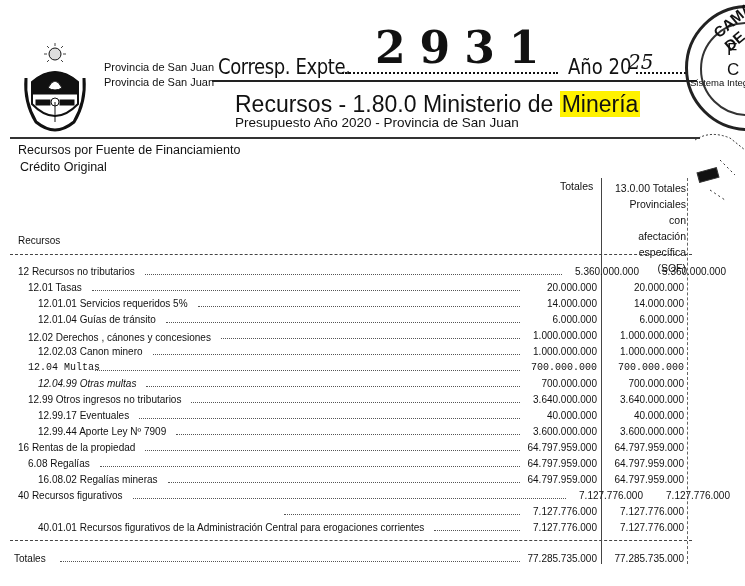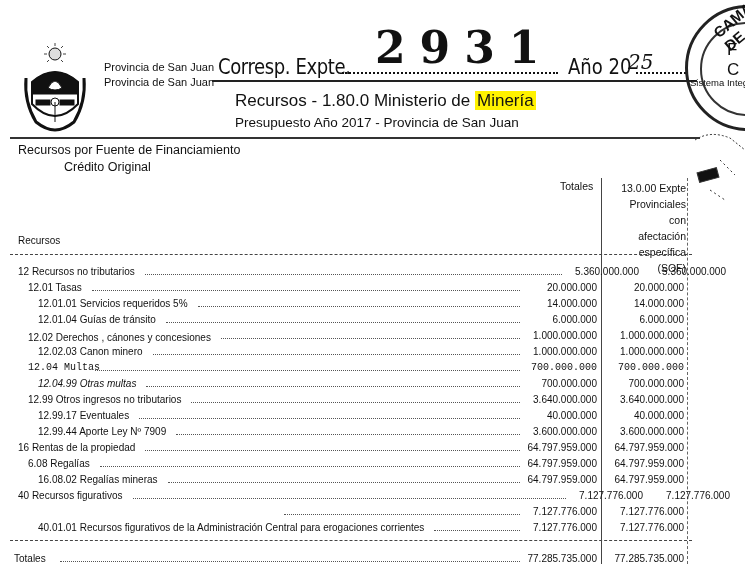--- a/index.html
+++ b/index.html
@@ -9,32 +9,32 @@
   .crest { left:22px; top:42px; width:66px; height:92px; }
   .prov { left:104px; font-size:11px; line-height:15px; }
   .corresp-label { left:218px; top:54px; font-family:"DejaVu Sans", sans-serif; font-size:22px; letter-spacing:-0.5px; transform:scaleX(0.82); transform-origin:left top; }
   .corresp-dots { left:342px; top:72px; width:216px; border-bottom:2px dotted #111; }
   .expte-num { left:375px; top:22px; font-family:"DejaVu Serif", serif; font-size:44px; font-weight:bold; letter-spacing:14px; }
   .anio-label { left:568px; top:54px; font-family:"DejaVu Sans", sans-serif; font-size:22px; transform:scaleX(0.82); transform-origin:left top; }
   .anio-hand { left:628px; top:50px; font-family:"DejaVu Serif", serif; font-style:italic; font-size:20px; }
   .anio-dots { left:636px; top:72px; width:50px; border-bottom:2px dotted #111; }
   .header-rule { left:212px; top:80px; width:485px; border-bottom:2px solid #222; }
   .sistema { left:690px; top:77px; font-size:9.5px; white-space:nowrap; }
-  .title1 { left:235px; top:91px; font-size:17px; }
+  .title1 { left:235px; top:91px; font-size:23px; }
   .hl { background:#fff200; padding:0 2px; }
   .title2 { left:235px; top:115px; font-size:13.5px; }
   .top-rule { left:10px; top:137px; width:690px; border-bottom:2px solid #333; }
   .stamp { left:685px; top:5px; width:120px; height:120px; border:3px solid #222; border-radius:50%; }
   .stamp-inner { left:700px; top:22px; width:90px; height:90px; border:2px solid #333; border-radius:50%; }
   .stamp-text { left:710px; top:28px; font-size:15px; font-weight:bold; transform:rotate(-40deg); transform-origin:left top; }
   .stamp-f { left:727px; top:40px; font-size:17px; }
   .seal2 { left:690px; top:130px; width:60px; height:80px; }
   
   .sec1 { left:18px; top:143px; font-size:12.5px; }
-  .sec2 { left:20px; top:160px; font-size:12.5px;margin-left:44px; }
+  .sec2 { left:20px; top:160px; font-size:12.5px; }
   .colhdr-totales { left:560px; top:180px; font-size:10.5px; }
   .colhdr-fondo { left:612px; top:180px; width:74px; font-size:10.5px; line-height:16px; text-align:right; }
   .rec-hdr { left:18px; top:235px; font-size:10px; }
   .rule-hdr { left:10px; top:254px; width:682px; border-bottom:1.5px dashed #444; }
   .vline1 { left:601px; top:178px; height:386px; border-left:1.5px solid #444; }
   .vline2 { left:687px; top:178px; height:386px; border-left:1.5px dashed #666; }
   
   .row { position:absolute; left:0; width:745px; height:16px; font-size:10px; }
   .row .lbl { position:absolute; white-space:nowrap; display:flex; align-items:baseline; }
   .row .lbl .txt { background:#fff; padding-right:6px; }
@@ -89,29 +89,29 @@
   <g stroke="#333" fill="none" stroke-width="1">
     <path d="M5 10 Q20 0 40 8 L55 20" stroke-dasharray="2 2"></path>
     <rect x="8" y="40" width="20" height="10" fill="#111" transform="rotate(-15 18 45)"></rect>
     <path d="M30 30 L45 45 M20 60 L35 70" stroke-dasharray="2 3"></path>
   </g>
 </svg>
 
 <div class="abs title1">
   <span>Recursos - 1.80.0 Ministerio de </span><span class="hl">Minería</span>
 </div>
-<div class="abs title2">Presupuesto Año 2017 - Provincia de San Juan</div>
+<div class="abs title2">Presupuesto Año 2020 - Provincia de San Juan</div>
 <div class="abs top-rule"></div>
 
 <div class="abs sec1">Recursos por  Fuente de Financiamiento</div>
 <div class="abs sec2">Crédito Original</div>
 
 <div class="abs colhdr-totales">Totales</div>
 <div class="abs colhdr-fondo">
-  <div>13.0.00 Expte</div>
+  <div>13.0.00 Totales</div>
   <div>Provinciales con</div>
   <div>afectación</div>
   <div>específica (SOF)</div>
 </div>
 <div class="abs rec-hdr">Recursos</div>
 <div class="abs rule-hdr"></div>
 <div class="abs vline1"></div>
 <div class="abs vline2"></div>
 
 <div id="rows">

